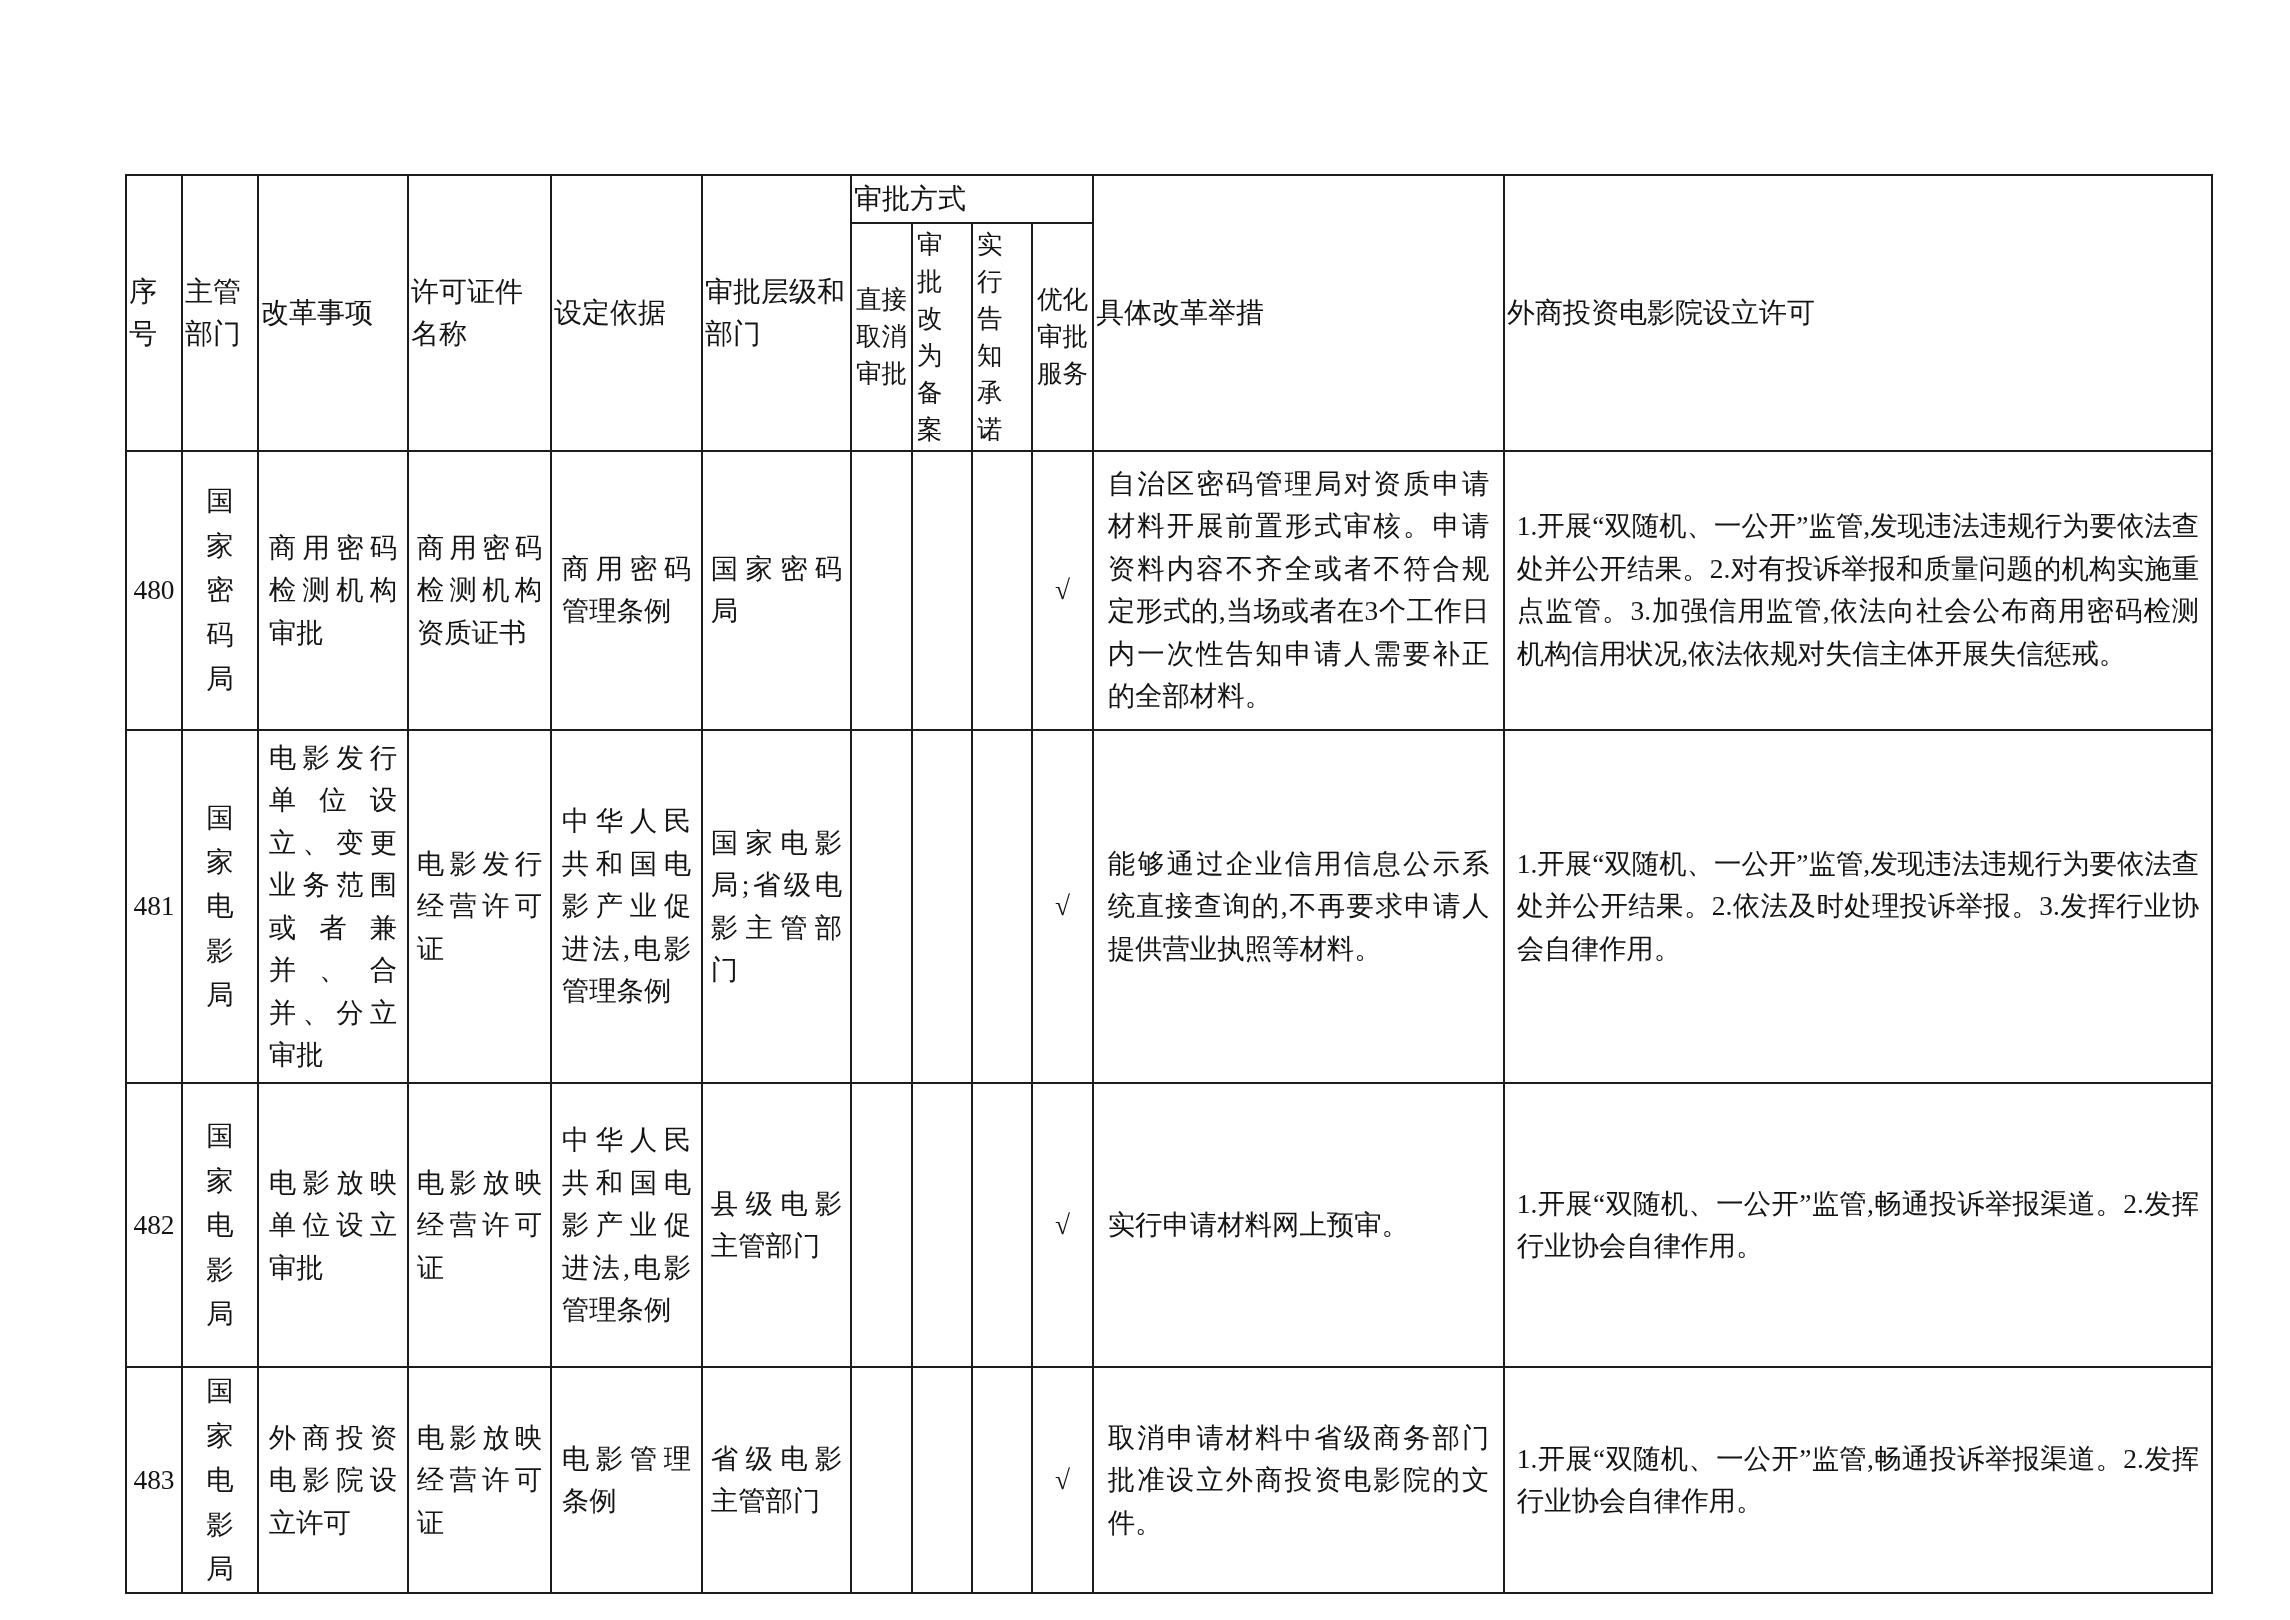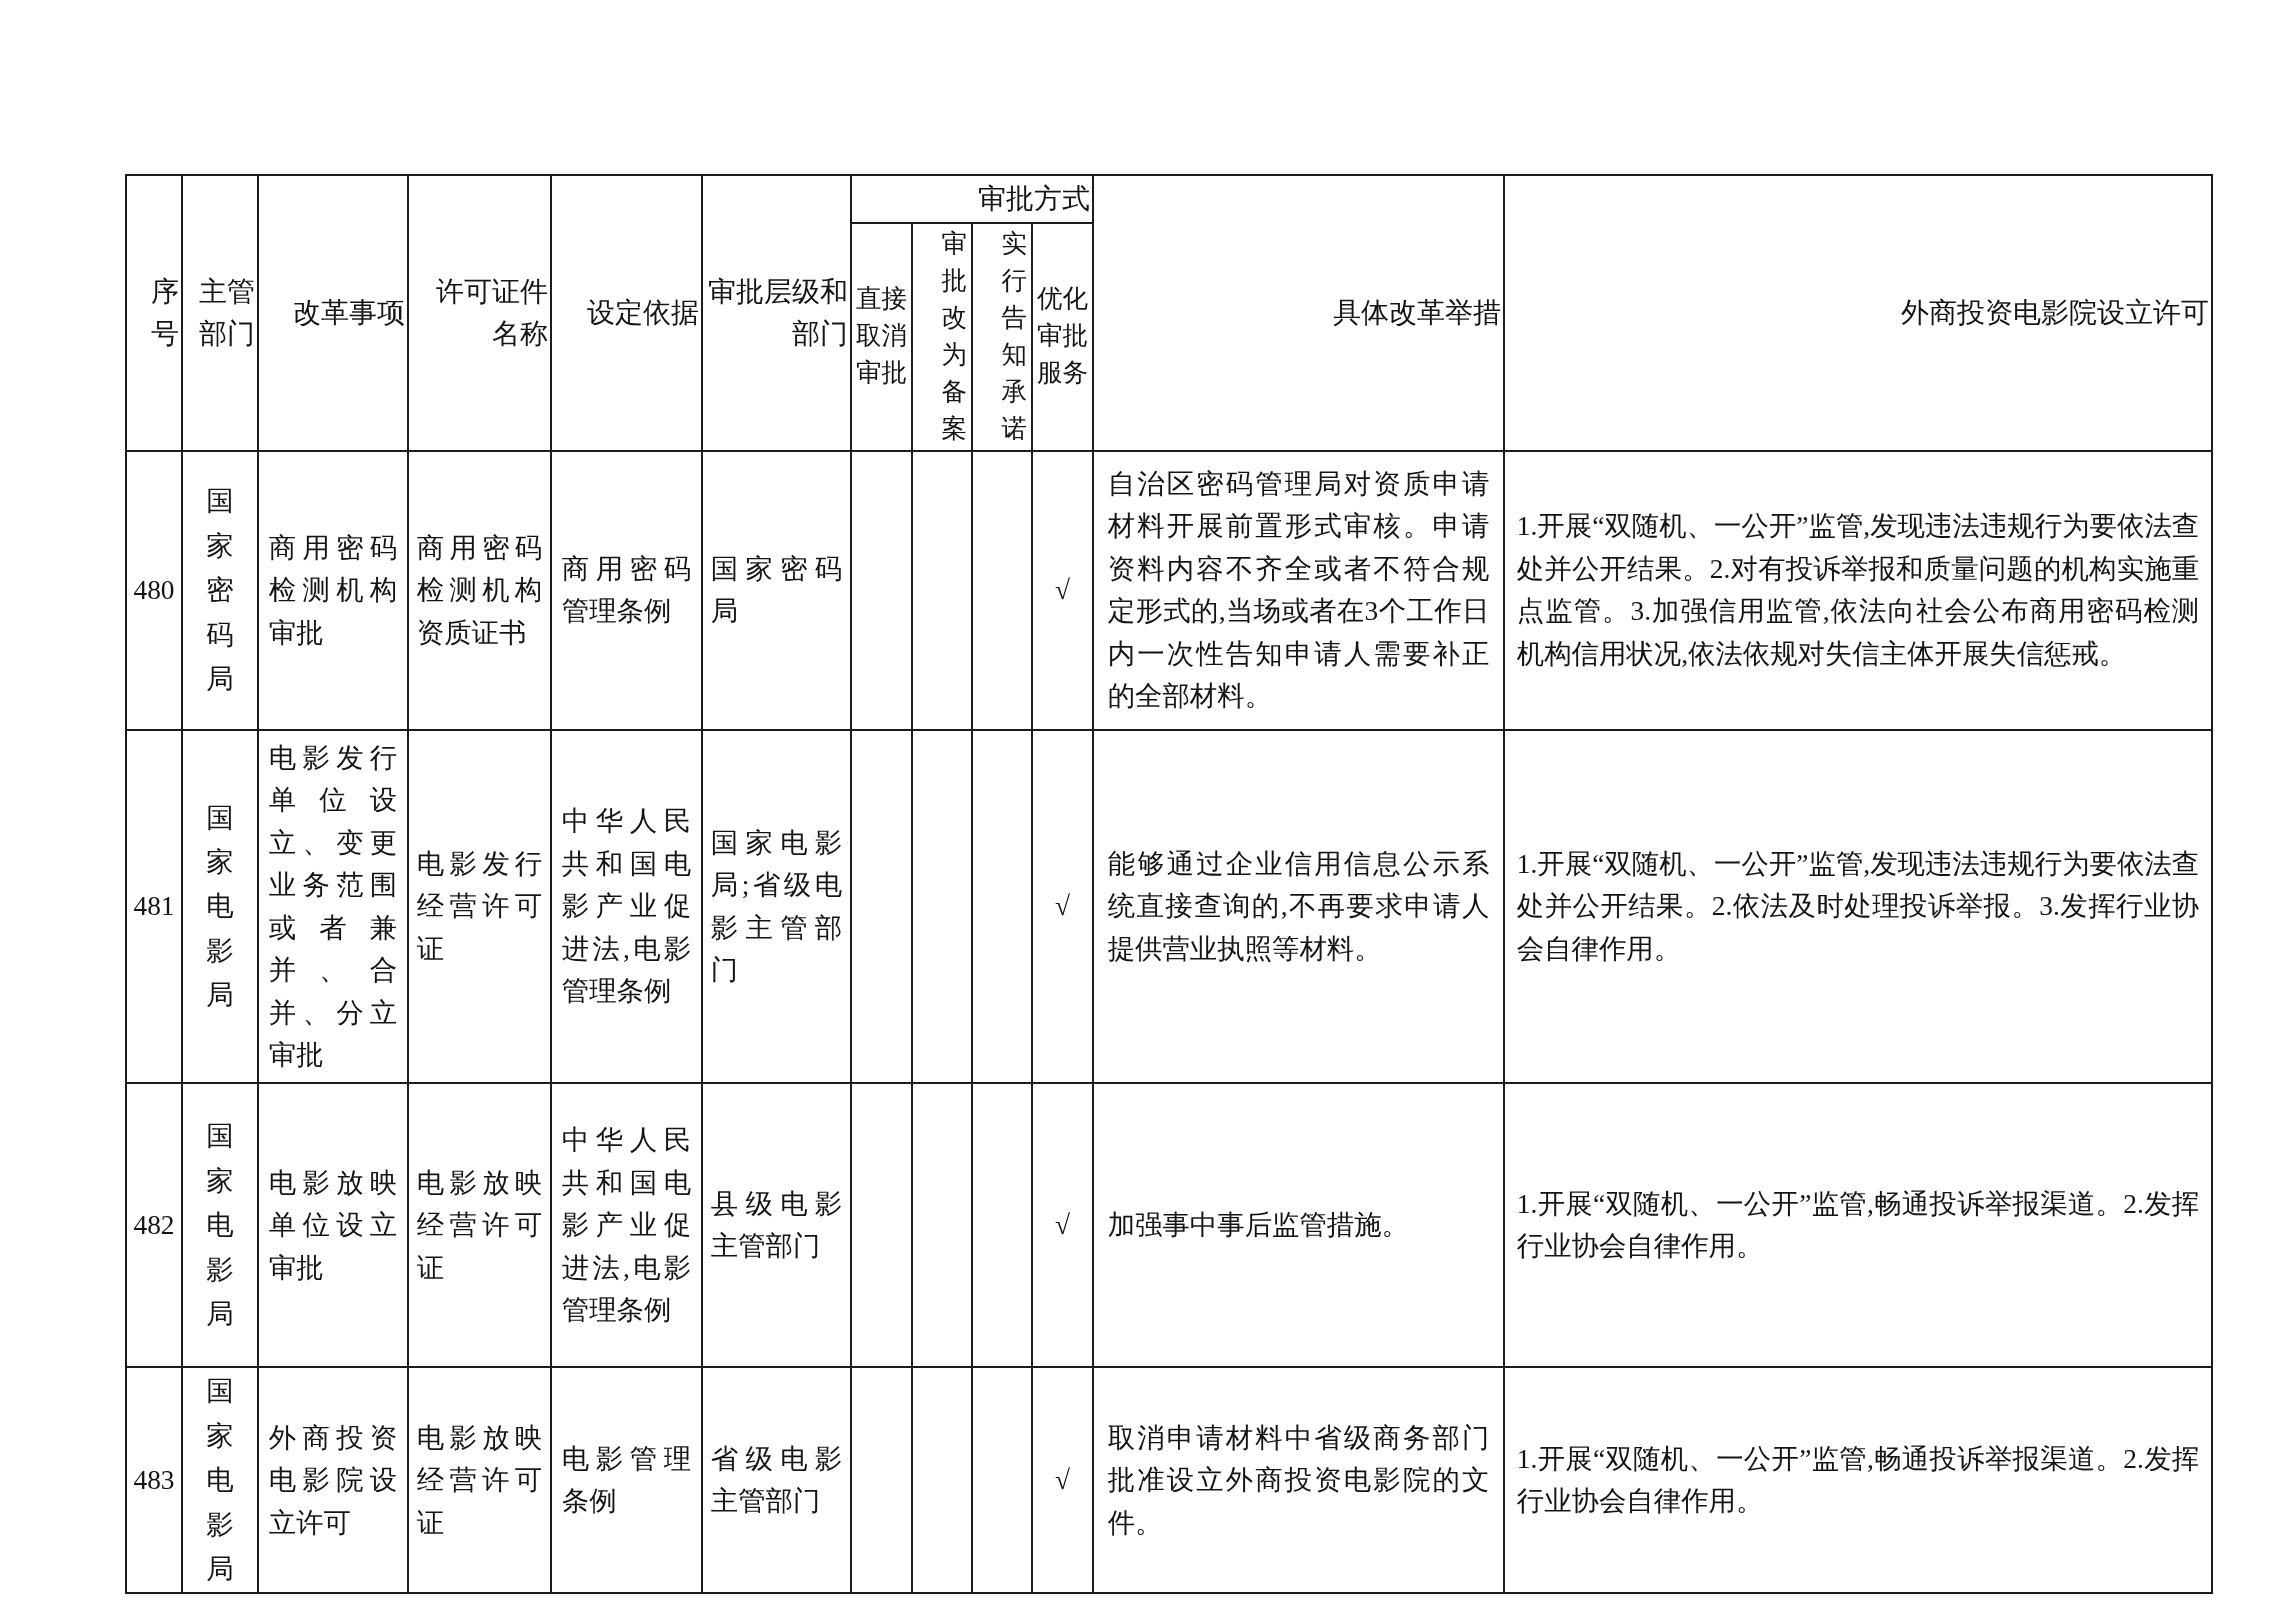--- a/index.html
+++ b/index.html
@@ -24,24 +24,24 @@
     position: absolute;
     left: 125px;
     top: 174px;
     width: 2085px;
     border-collapse: collapse;
     table-layout: fixed;
   }
   table.doc { border: 2.9px solid #161616; }
   .doc th, .doc td { border: 2px solid #1c1c1c; overflow: hidden; }
   .doc th {
-    font-family: Liberation Serif, serif;
+    font-family: Liberation Sans, sans-serif;
     font-weight: normal;
     font-size: 28px;
-    text-align: right;
+    text-align: left;
     vertical-align: middle;
     line-height: 1.5;
     padding: 2px;
   }
   .doc th.sub {
     font-size: 25.5px;
     line-height: 1.45;
     padding: 2px 3.9px;
     word-break: break-all;
   }
@@ -197,21 +197,21 @@
             <div class="vert">国家电影局</div>
           </td>
         <td class="c-reform">电影放映单位设立审批</td>
         <td class="c-license">电影放映经营许可证</td>
         <td class="c-basis">中华人民共和国电影产业促进法,电影管理条例</td>
         <td class="c-level">县级电影主管部门</td>
         <td class="c-check"></td>
         <td class="c-check"></td>
         <td class="c-check"></td>
         <td class="c-check">√</td>
-        <td class="c-measures">加强事中事后监管措施。</td>
+        <td class="c-measures">实行申请材料网上预审。</td>
         <td class="c-supervision">1.开展“双随机、一公开”监管,畅通投诉举报渠道。2.发挥行业协会自律作用。</td>
       </tr>
 
       <tr class="r483">
         <td class="c-serial">483</td>
         <td class="c-dept">
             <div class="vert">国家电影局</div>
           </td>
         <td class="c-reform">外商投资电影院设立许可</td>
         <td class="c-license">电影放映经营许可证</td>

